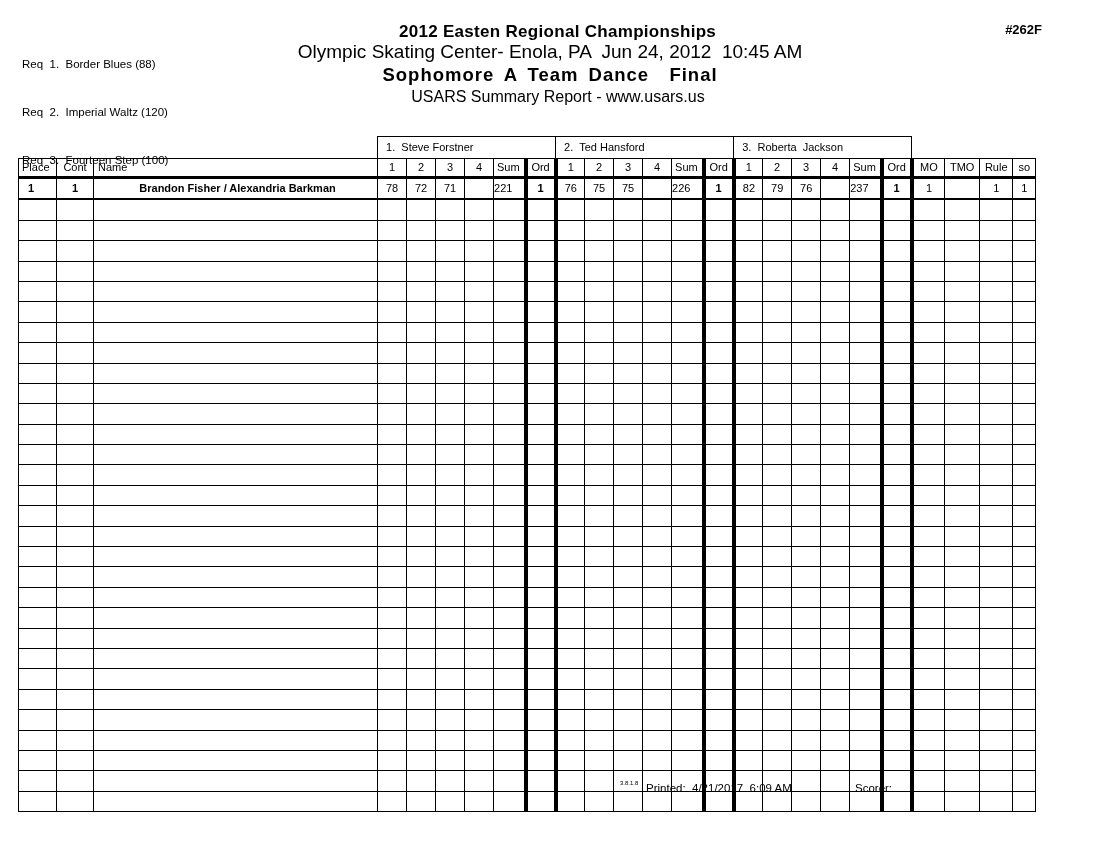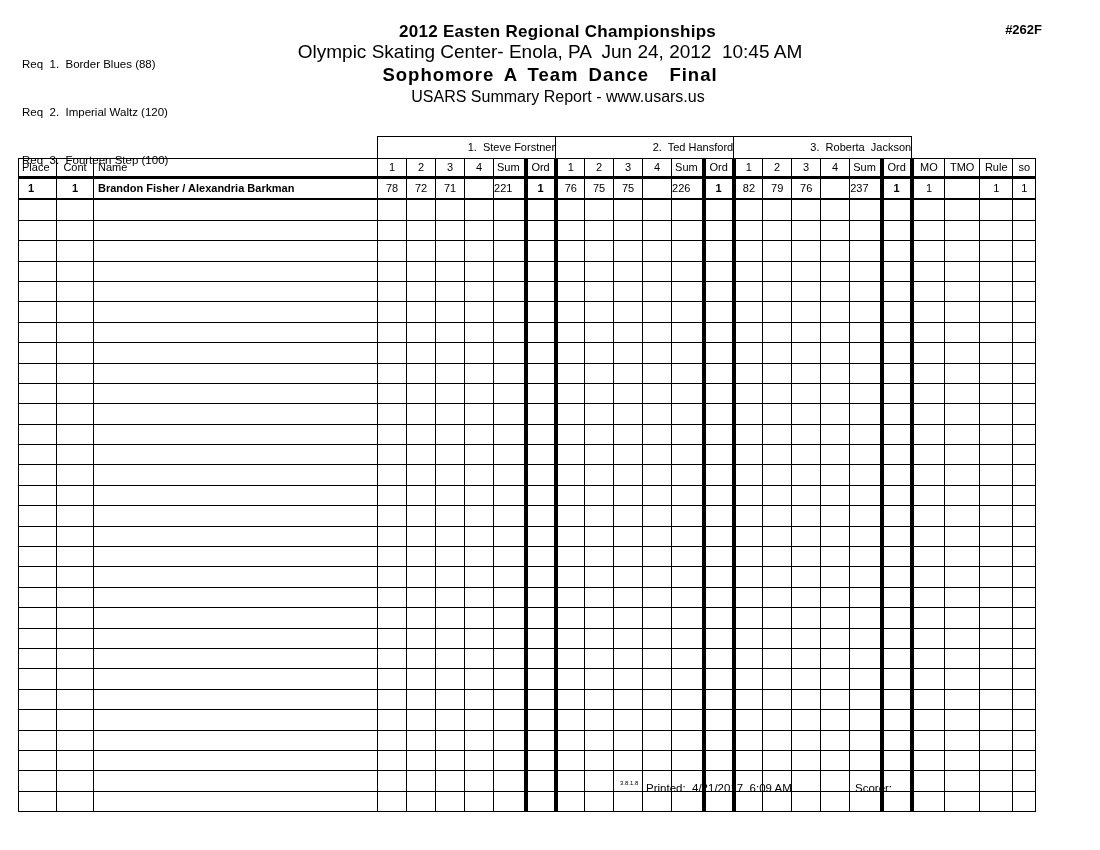--- a/index.html
+++ b/index.html
@@ -23,34 +23,34 @@
 
   
   .grid-wrap { position:absolute; left:18px; top:136px; }
   table.grid { border-collapse:collapse; table-layout:fixed; width:1017px; }
   table.grid td, table.grid th {
     border:1px solid #000; padding:0; margin:0;
     font-size:11px; font-weight:normal; vertical-align:middle;
     overflow:hidden; white-space:pre; line-height:1;
   }
   tr.judge-row td { border:none; height:21px; }
-  tr.judge-row td.judge-box { border:1px solid #000; text-align:right; padding-left:8px; font-size:11px; }
+  tr.judge-row td.judge-box { border:1px solid #000; text-align:left; padding-left:8px; font-size:11px; }
   tr.head-row th { height:17px; border-bottom:3px solid #000; }
   tr.data-row td { height:19.4px; border-bottom:2px solid #000; }
   tr.empty-row td { height:19.4px; }
 
   .ord-col { border-left:4px solid #000 !important; border-right:4px solid #000 !important; }
 
   .al { text-align:left; padding-left:3px !important; }
   .ac { text-align:center; }
   .ar { padding-right:3px !important; }
   .name-pad { text-align:left; padding-left:4px !important; }
   .place-pad { text-align:left; padding-left:9px !important; }
   .b { font-weight:bold !important; }
-  .name-cell { font-size:12px; }
+  .name-cell { font-size:12px;text-align:center; }
 
   
   .footer { position:absolute; left:0; top:779px; width:1100px; height:20px; }
   .f-version { position:absolute; left:620px; top:1px; font-size:6px; }
   .f-printed { position:absolute; left:646px; top:3px; font-size:11.5px; }
   .f-scorer  { position:absolute; left:855px; top:3px; font-size:11.5px; }
 </style>
 </head>
 <body>
 

